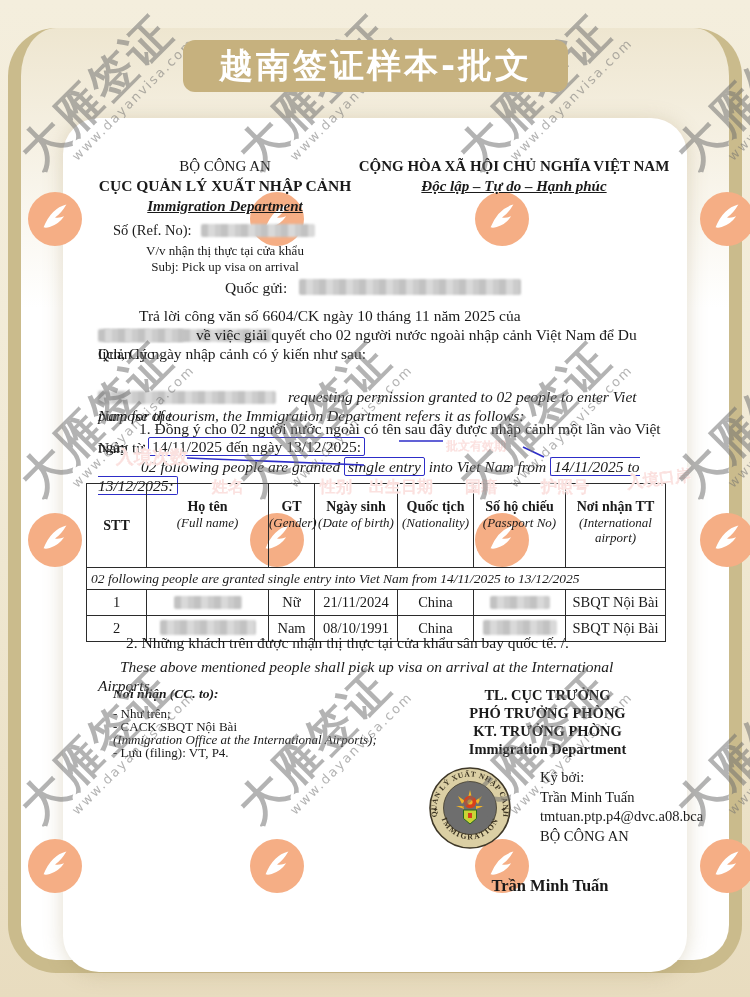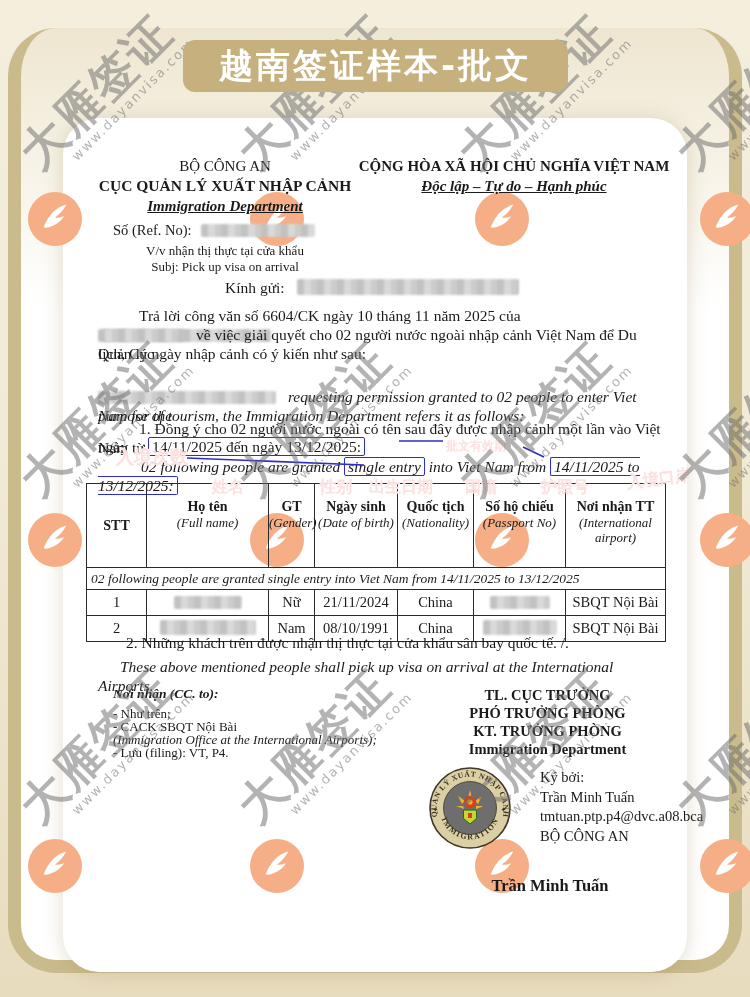--- a/index.html
+++ b/index.html
@@ -144,21 +144,21 @@
     </div>
     <div class="abs c" style="left:90px;top:243px;width:270px;font-size:13px;">V/v nhận thị thực tại cửa khẩu</div>
     <div class="abs c" style="left:90px;top:259px;width:270px;font-size:13px;">Subj: Pick up visa on arrival</div>
 
     <div class="abs c" style="left:358px;top:157px;width:312px;">
       <div class="b" style="font-size:15px;line-height:19px;">CỘNG HÒA XÃ HỘI CHỦ NGHĨA VIỆT NAM</div>
       <div class="b u" style="font-size:15px;line-height:20px;">Độc lập – Tự do – Hạnh phúc</div>
     </div>
 
     <div class="abs" style="left:225px;top:279px;font-size:15.5px;">
-      <span>Kính gửi:</span>
+      <span>Quốc gửi:</span>
       <span class="redact" style="width:222px;height:16px;margin-left:8px;"></span>
     </div>
 
     <div class="abs body-line" style="left:98px;top:306px;width:567px;text-indent:41px;">
       <span>Trả lời công văn số 6604/CK ngày 10 tháng 11 năm 2025 của</span>
       <span class="redact" style="width:168px;height:13px;margin-left:5px;"></span>
     </div>
     <div class="abs body-line" style="left:98px;top:325px;width:567px;">
       <span class="redact" style="width:86px;height:13px;margin-right:8px;"></span>
       <span>về việc giải quyết cho 02 người nước ngoài nhập cảnh Việt Nam để Du lịch, Cục</span>

